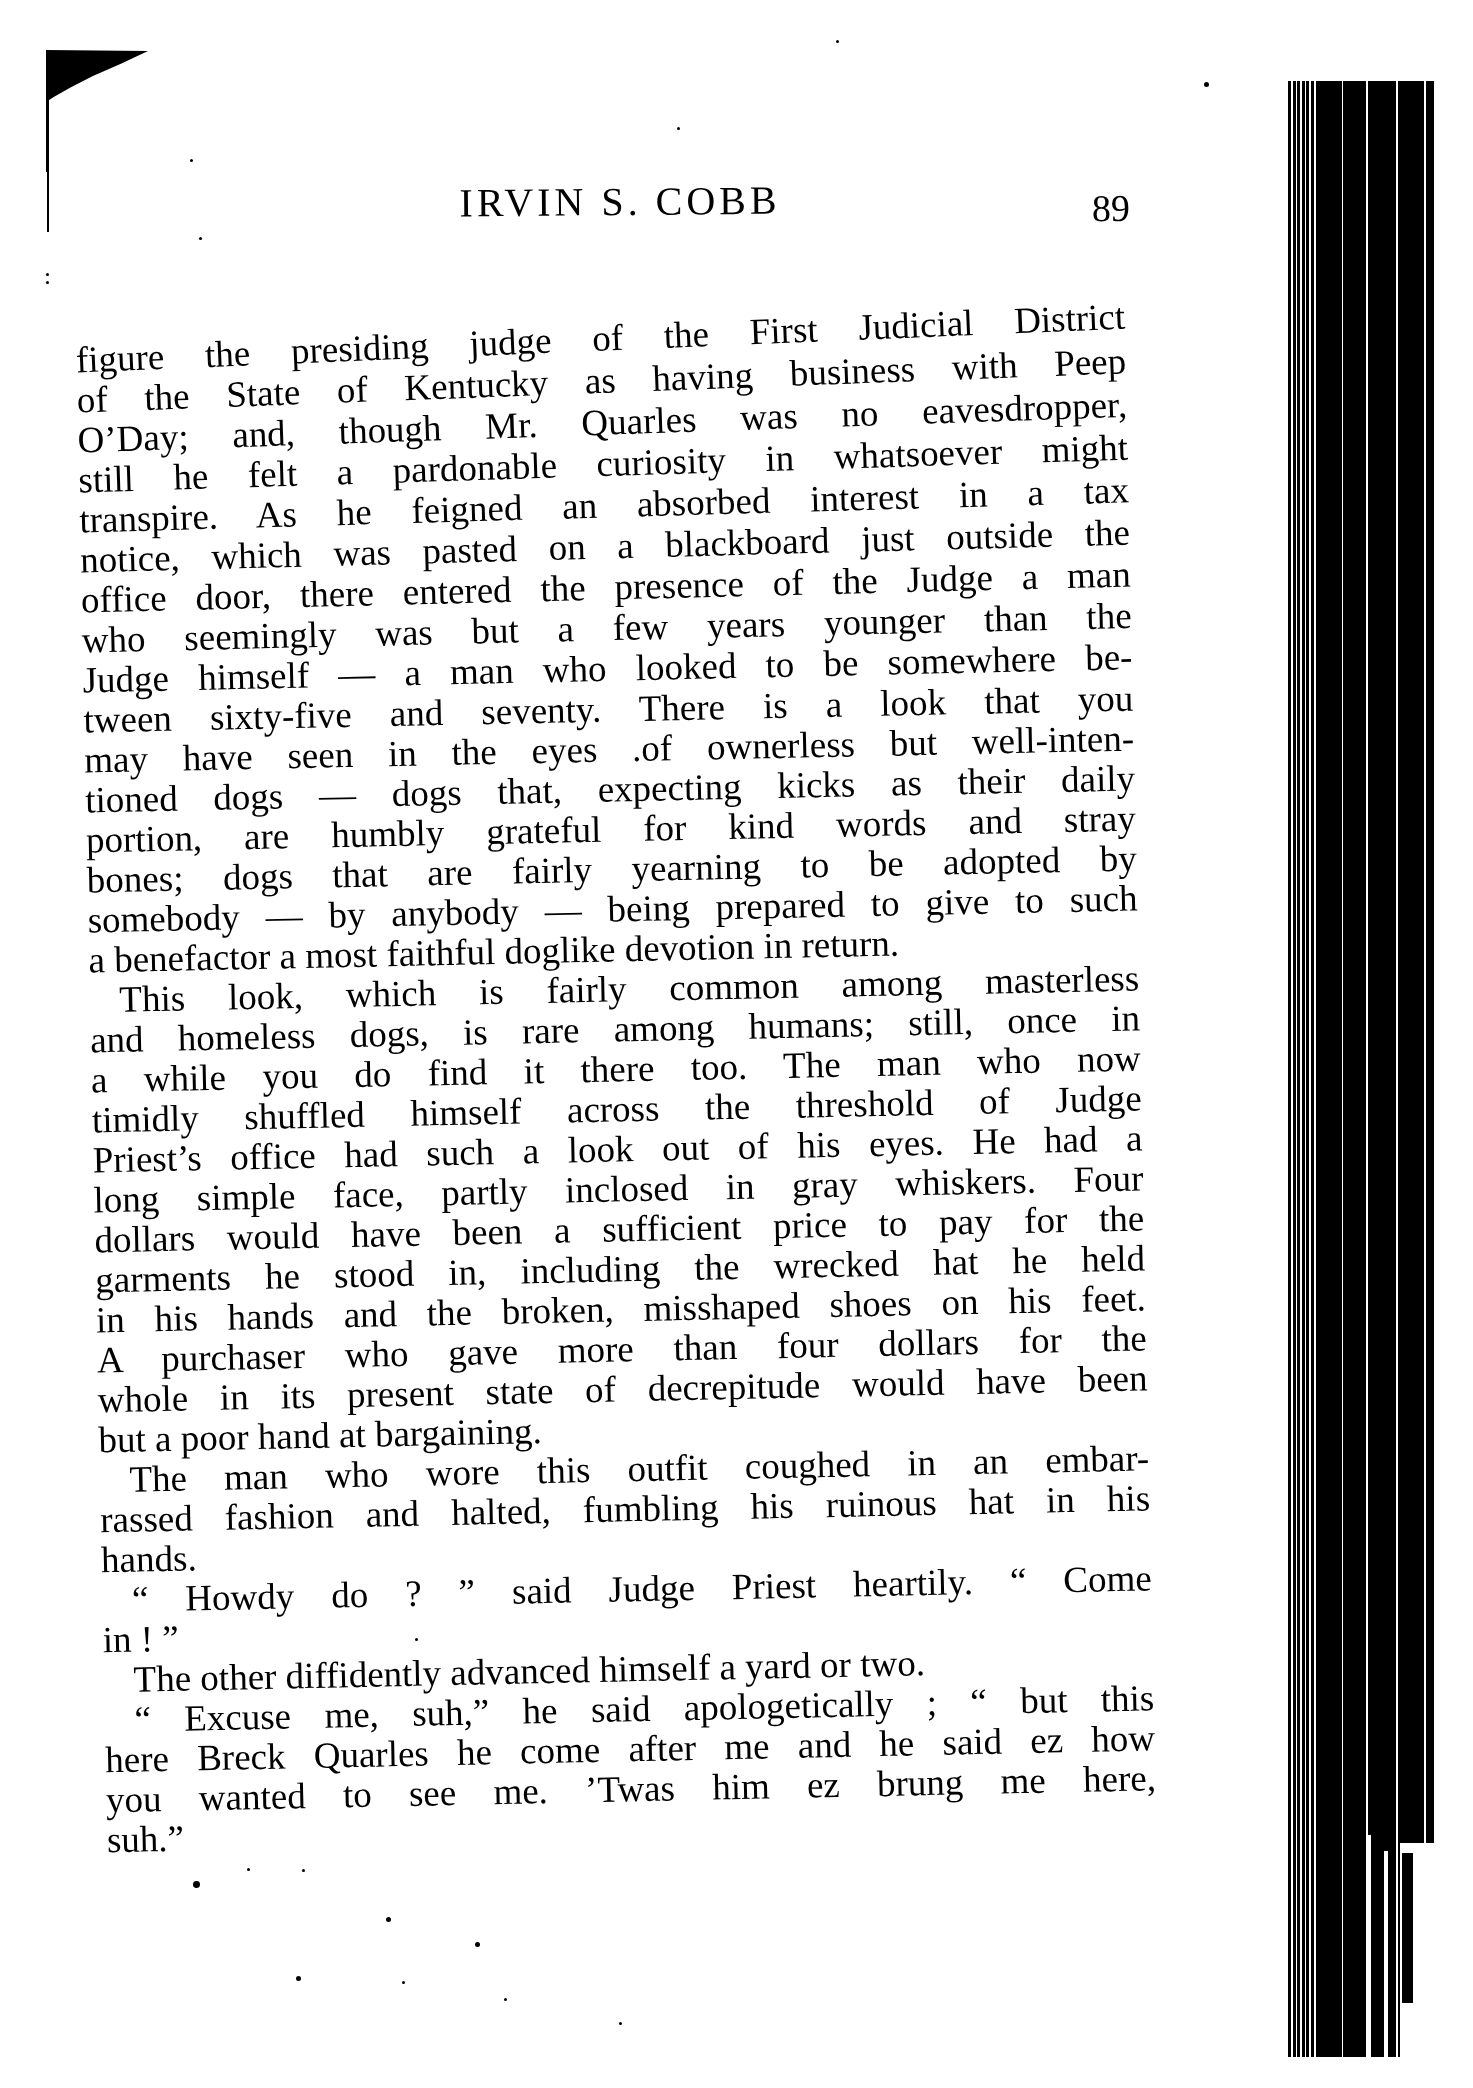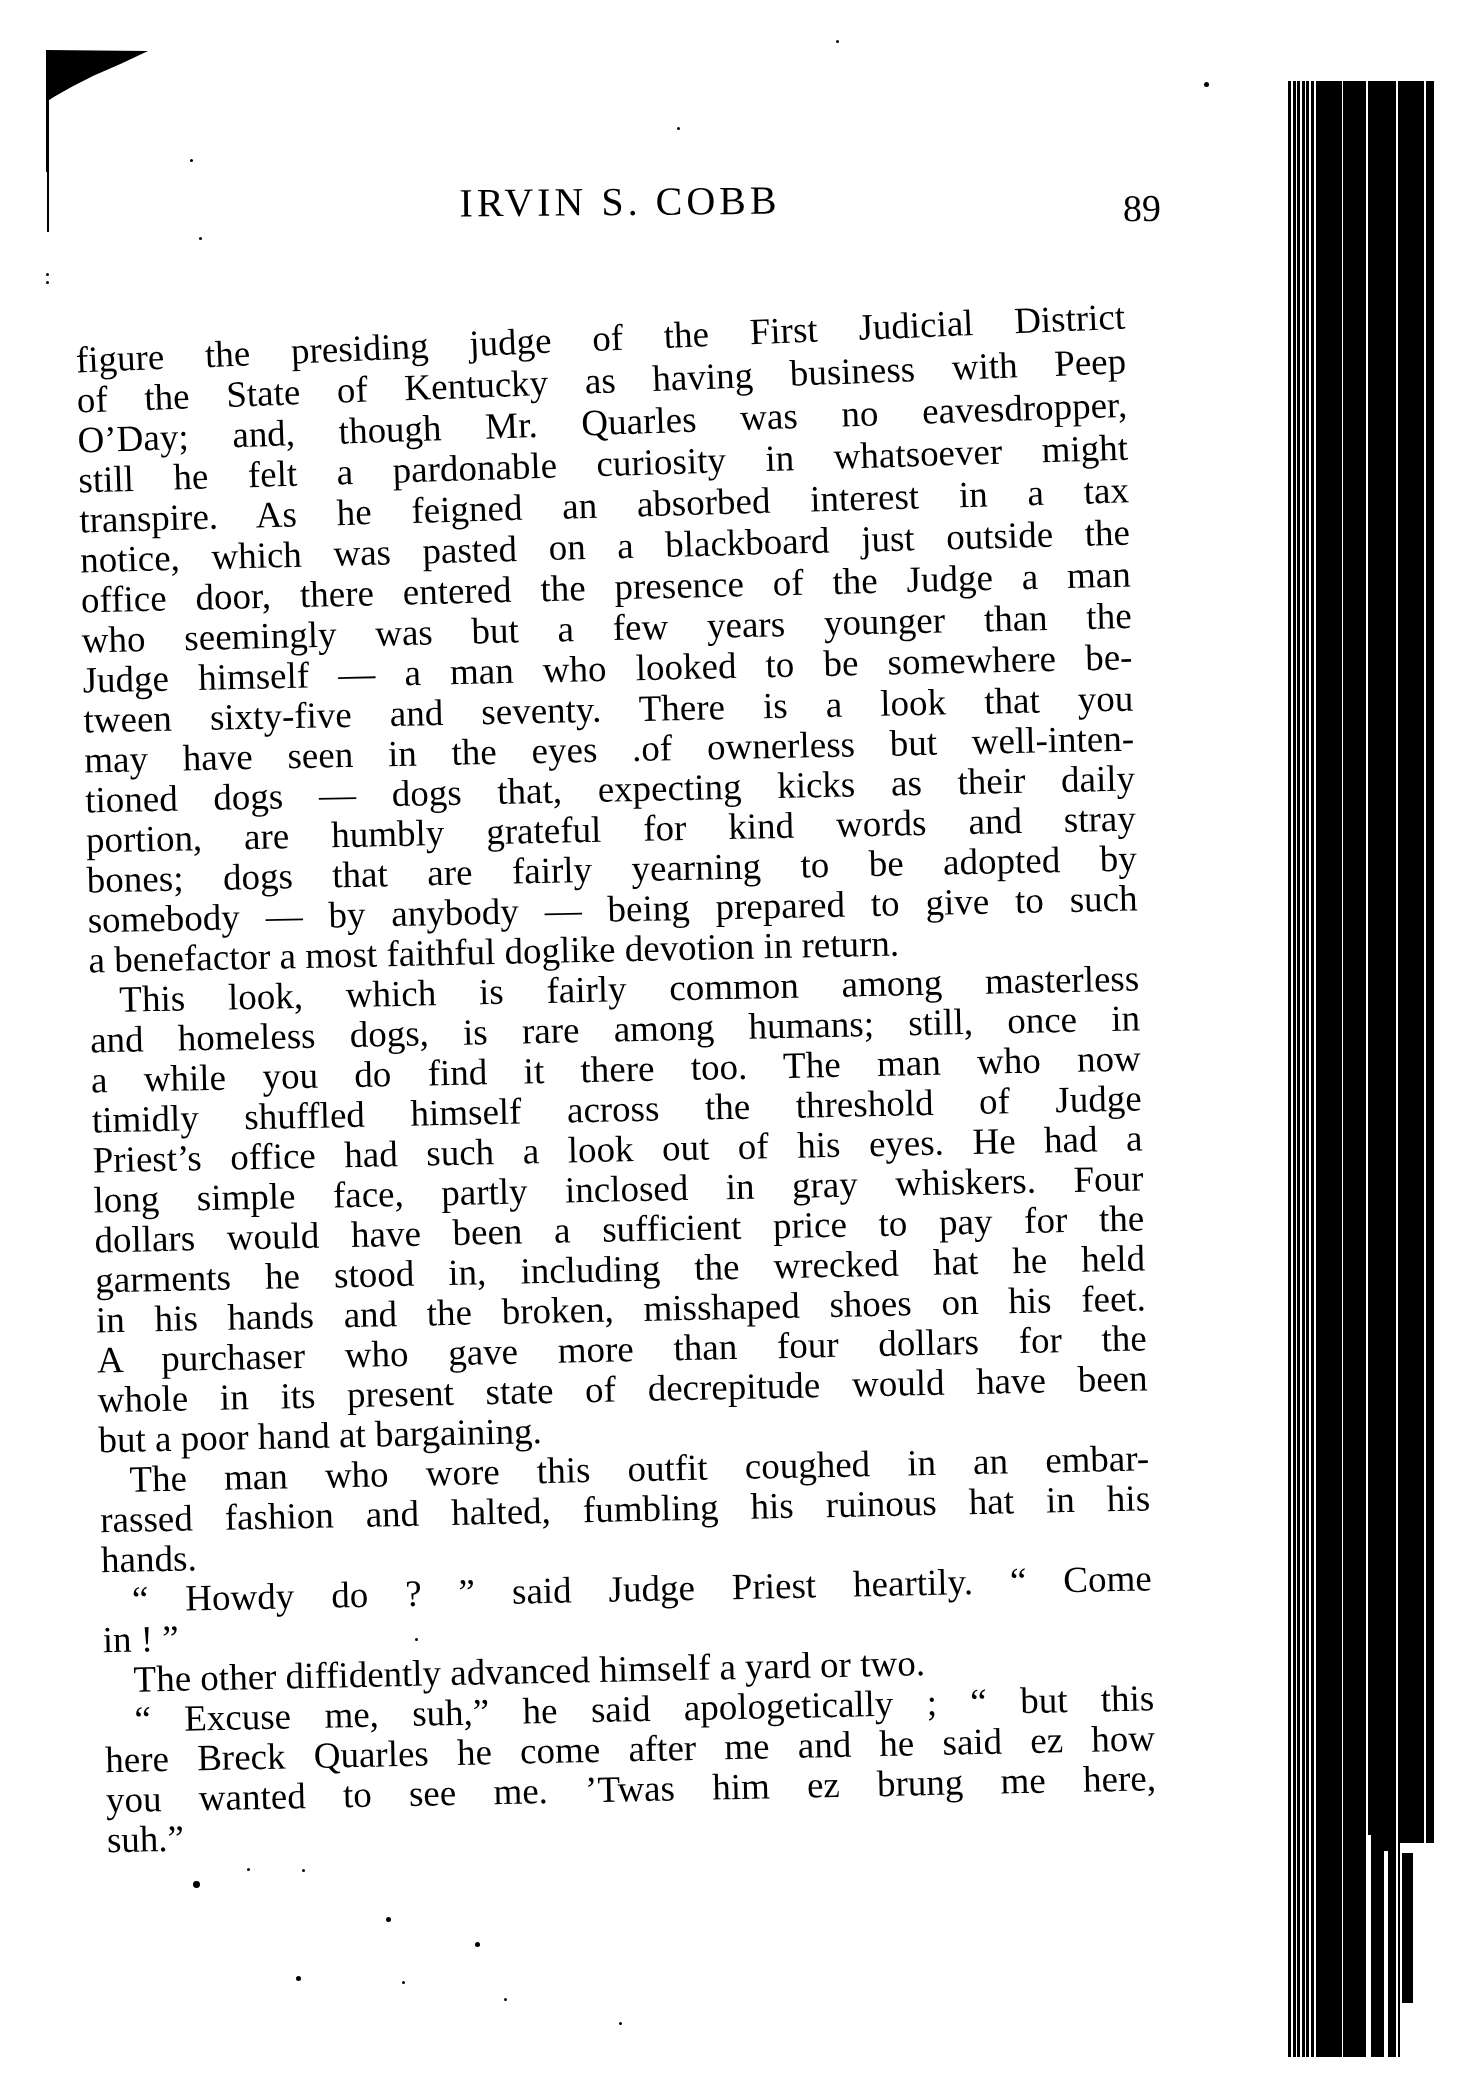--- a/index.html
+++ b/index.html
@@ -44,21 +44,21 @@
       619px 2022px 0 0 #000;
   }
 
   
   .running-title{
     position:absolute;left:452px;top:178px;width:336px;
     font-size:40px;letter-spacing:4px;text-align:center;white-space:nowrap;
     transform:rotate(-0.5deg);
   }
   .page-number{
-    position:absolute;left:1123px;top:186px;font-size:38px;
+    position:absolute;left:1092px;top:186px;font-size:38px;
     transform:rotate(-0.5deg);
   }
 
   
   .text-block{
     position:absolute;left:88px;top:330px;width:1050px;
     font-size:37px;line-height:40px;
     transform:rotate(-1.2deg);transform-origin:500px 600px;
   }
   .para{margin:0;padding:0;}

